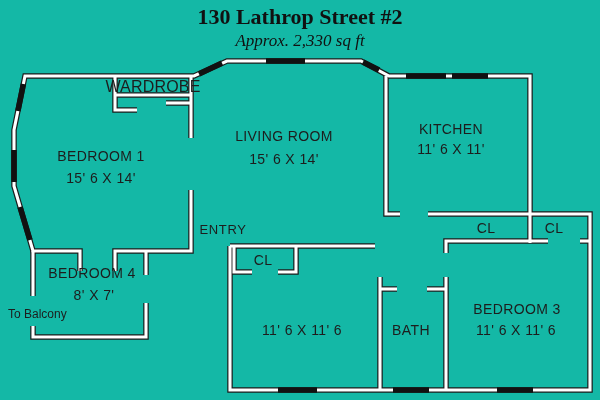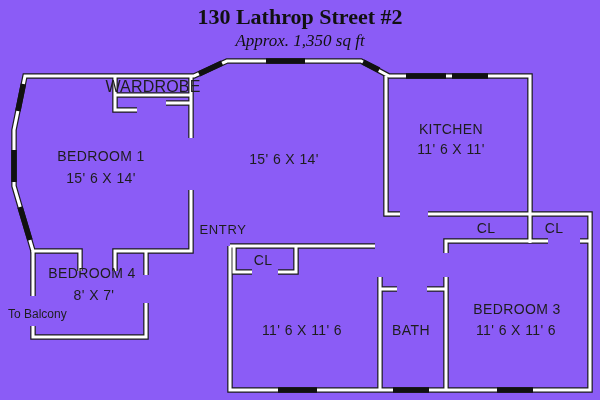--- a/index.html
+++ b/index.html
@@ -1,16 +1,16 @@
 <!DOCTYPE html>
 <html><head>
 <meta charset="utf-8">
 <style>
   html,body{margin:0;padding:0;background:#ffffff;}
-  #plan{position:relative;width:600px;height:400px;background:#8b5cf6;overflow:hidden;
+  #plan{position:relative;width:600px;height:400px;background:#14b8a6;overflow:hidden;
         font-family:"Liberation Sans",sans-serif;color:#1a1a1a;}
   svg{position:absolute;left:0;top:0;}
   .wall-black use{stroke:#1c1c1c;stroke-width:5.5;fill:none;stroke-linecap:butt;stroke-linejoin:miter;}
   .wall-white use{stroke:#ffffff;stroke-width:3.1;fill:none;stroke-linecap:butt;stroke-linejoin:miter;}
   .window path{stroke:#111111;stroke-width:5.5;fill:none;stroke-linecap:butt;}
   .lbl{position:absolute;transform:translate(-50%,-50%);white-space:nowrap;
        font-size:14px;letter-spacing:0.4px;color:#1d1d1d;}
   .lbl.small{font-size:16px;letter-spacing:0.2px;}
   .lbl.cl{font-size:14px;}
   .lbl.entry{font-size:13px;letter-spacing:0.6px;text-align:center;}
@@ -21,21 +21,21 @@
   .subtitle{position:absolute;left:300px;top:41px;transform:translate(-50%,-50%);
          font-family:"Liberation Serif","DejaVu Serif",serif;font-style:italic;
          font-size:17px;color:#111;white-space:nowrap;}
 </style>
 </head>
 <body>
 
 <div id="plan">
 
   <div class="title">130 Lathrop Street #2</div>
-  <div class="subtitle">Approx. 1,350 sq ft</div>
+  <div class="subtitle">Approx. 2,330 sq ft</div>
 
   <svg width="600" height="400" viewBox="0 0 600 400">
     <defs>
 
       <path id="w-outer" d="M 80,271 L 80,251 L 33,251 L 14,186 L 14,130 L 25,76 L 194,76 L 227,61 L 361,61 L 389,76 L 530,76 L 530,243"></path>
       <path id="w-b4top" d="M 115,271 L 115,251 L 191,251 L 191,190"></path>
       <path id="w-b4left" d="M 33,251 L 33,296"></path>
       <path id="w-b4bot" d="M 33,326 L 33,337 L 146,337 L 146,303"></path>
       <path id="w-b4right" d="M 146,275 L 146,251"></path>
       <path id="w-ward1" d="M 115,76 L 115,110 L 137,110"></path>
@@ -113,20 +113,21 @@
       <path d="M 393,390 L 429,390"></path>
       <path d="M 497,390 L 533,390"></path>
     </g>
   </svg>
 
   <div class="lbl small" style="left:153px;top:87px;">WARDROBE</div>
 
   <div class="lbl" style="left:101px;top:156px;">BEDROOM 1</div>
   <div class="lbl" style="left:101px;top:178px;">15' 6 X 14'</div>
 
+  <div class="lbl" style="left:284px;top:136px;">LIVING ROOM</div>
   <div class="lbl" style="left:284px;top:159px;">15' 6 X 14'</div>
 
   <div class="lbl" style="left:451px;top:129px;">KITCHEN</div>
   <div class="lbl" style="left:451px;top:149px;">11' 6 X 11'</div>
 
   <div class="lbl entry" style="left:223px;top:229px;">ENTRY</div>
 
   <div class="lbl cl" style="left:263px;top:260px;">CL</div>
   <div class="lbl cl" style="left:486px;top:228px;">CL</div>
   <div class="lbl cl" style="left:554px;top:228px;">CL</div>

